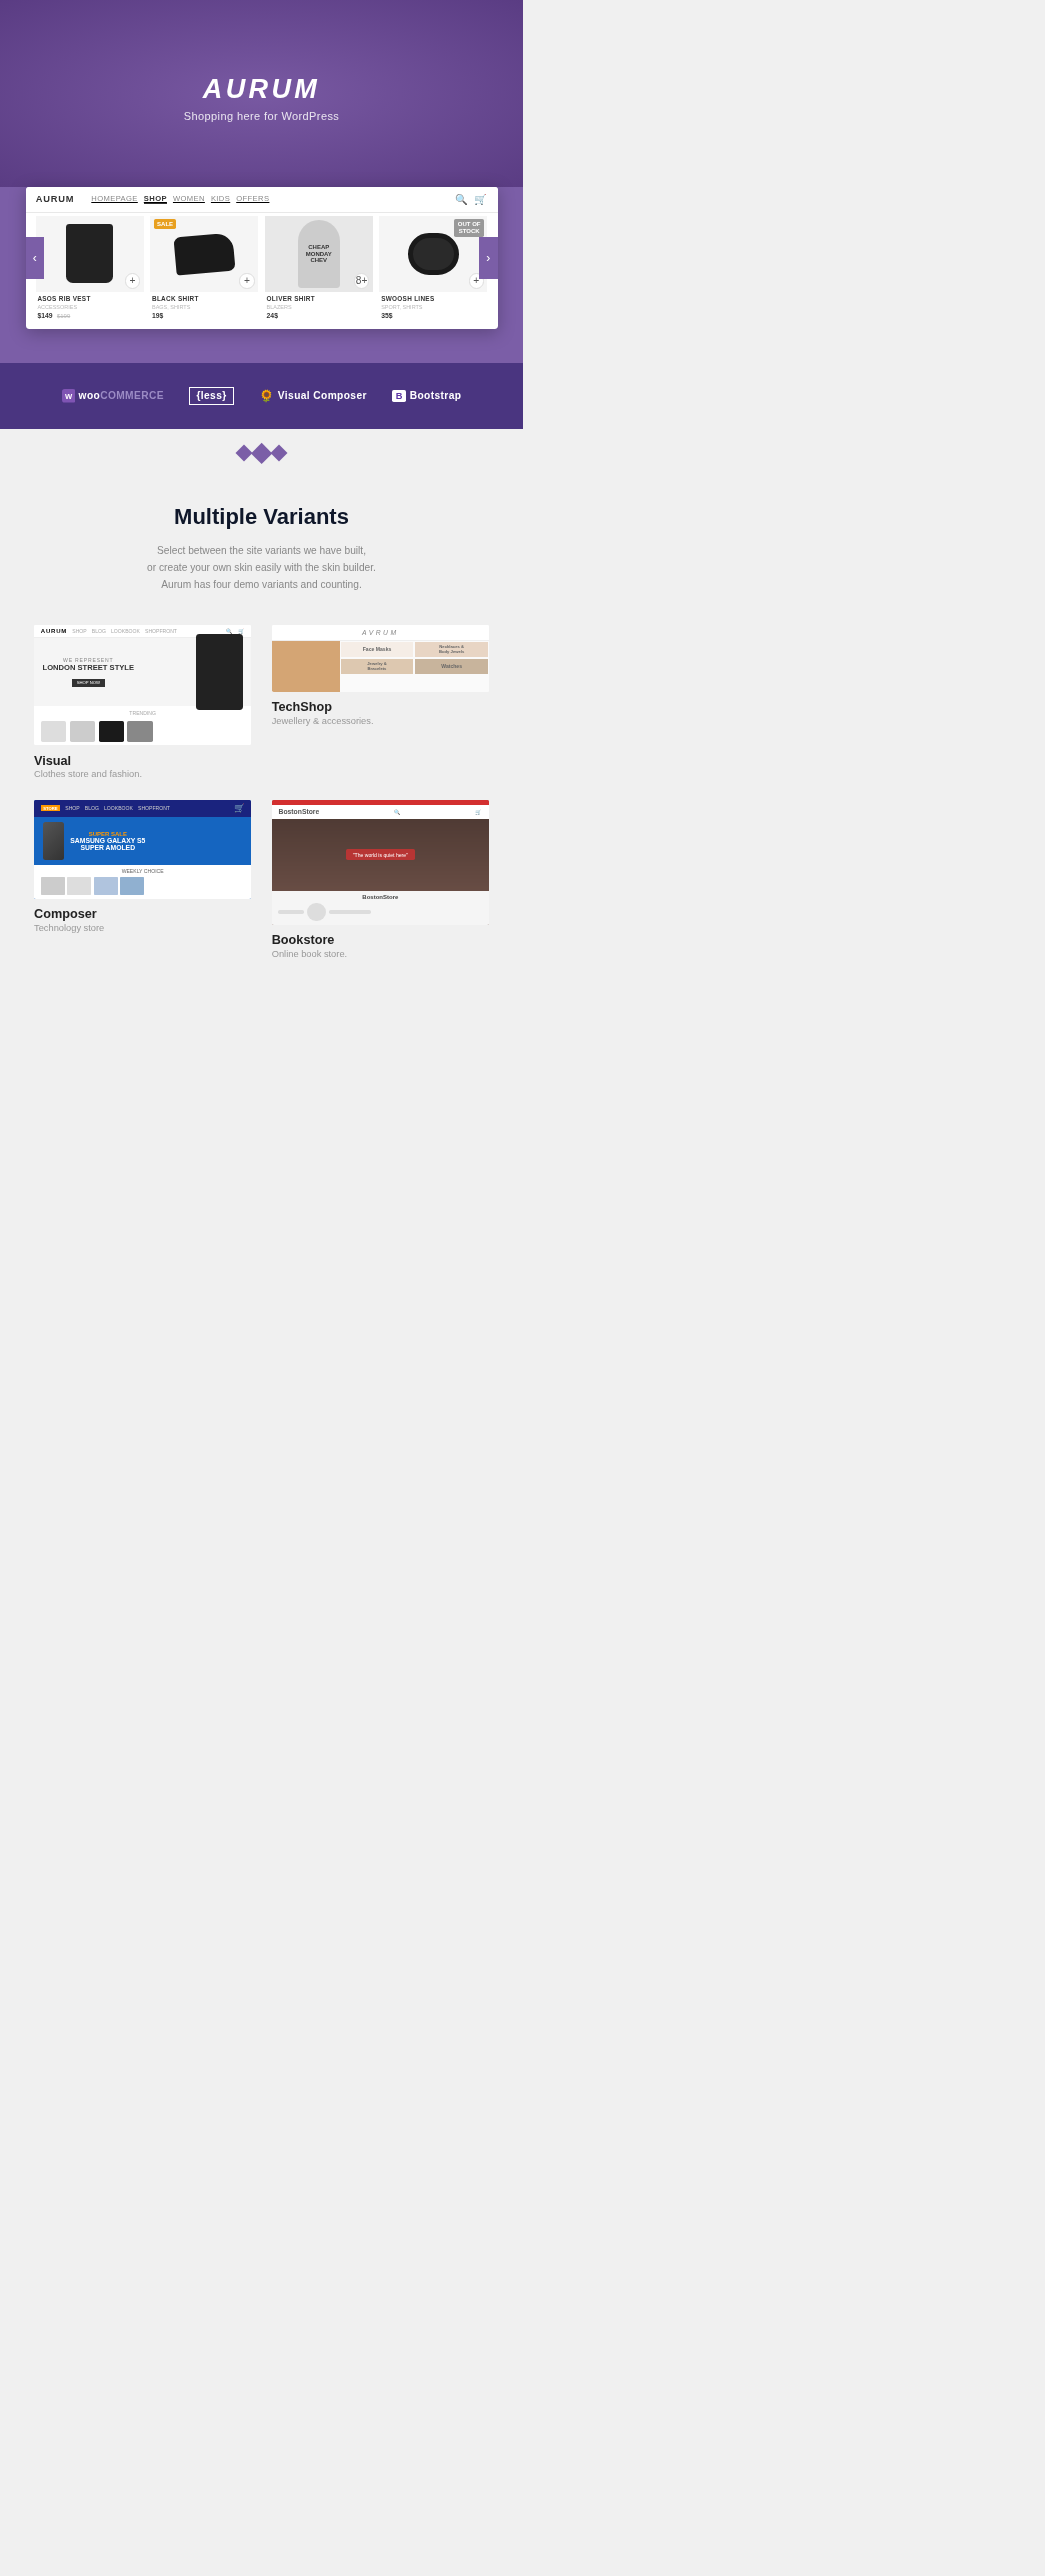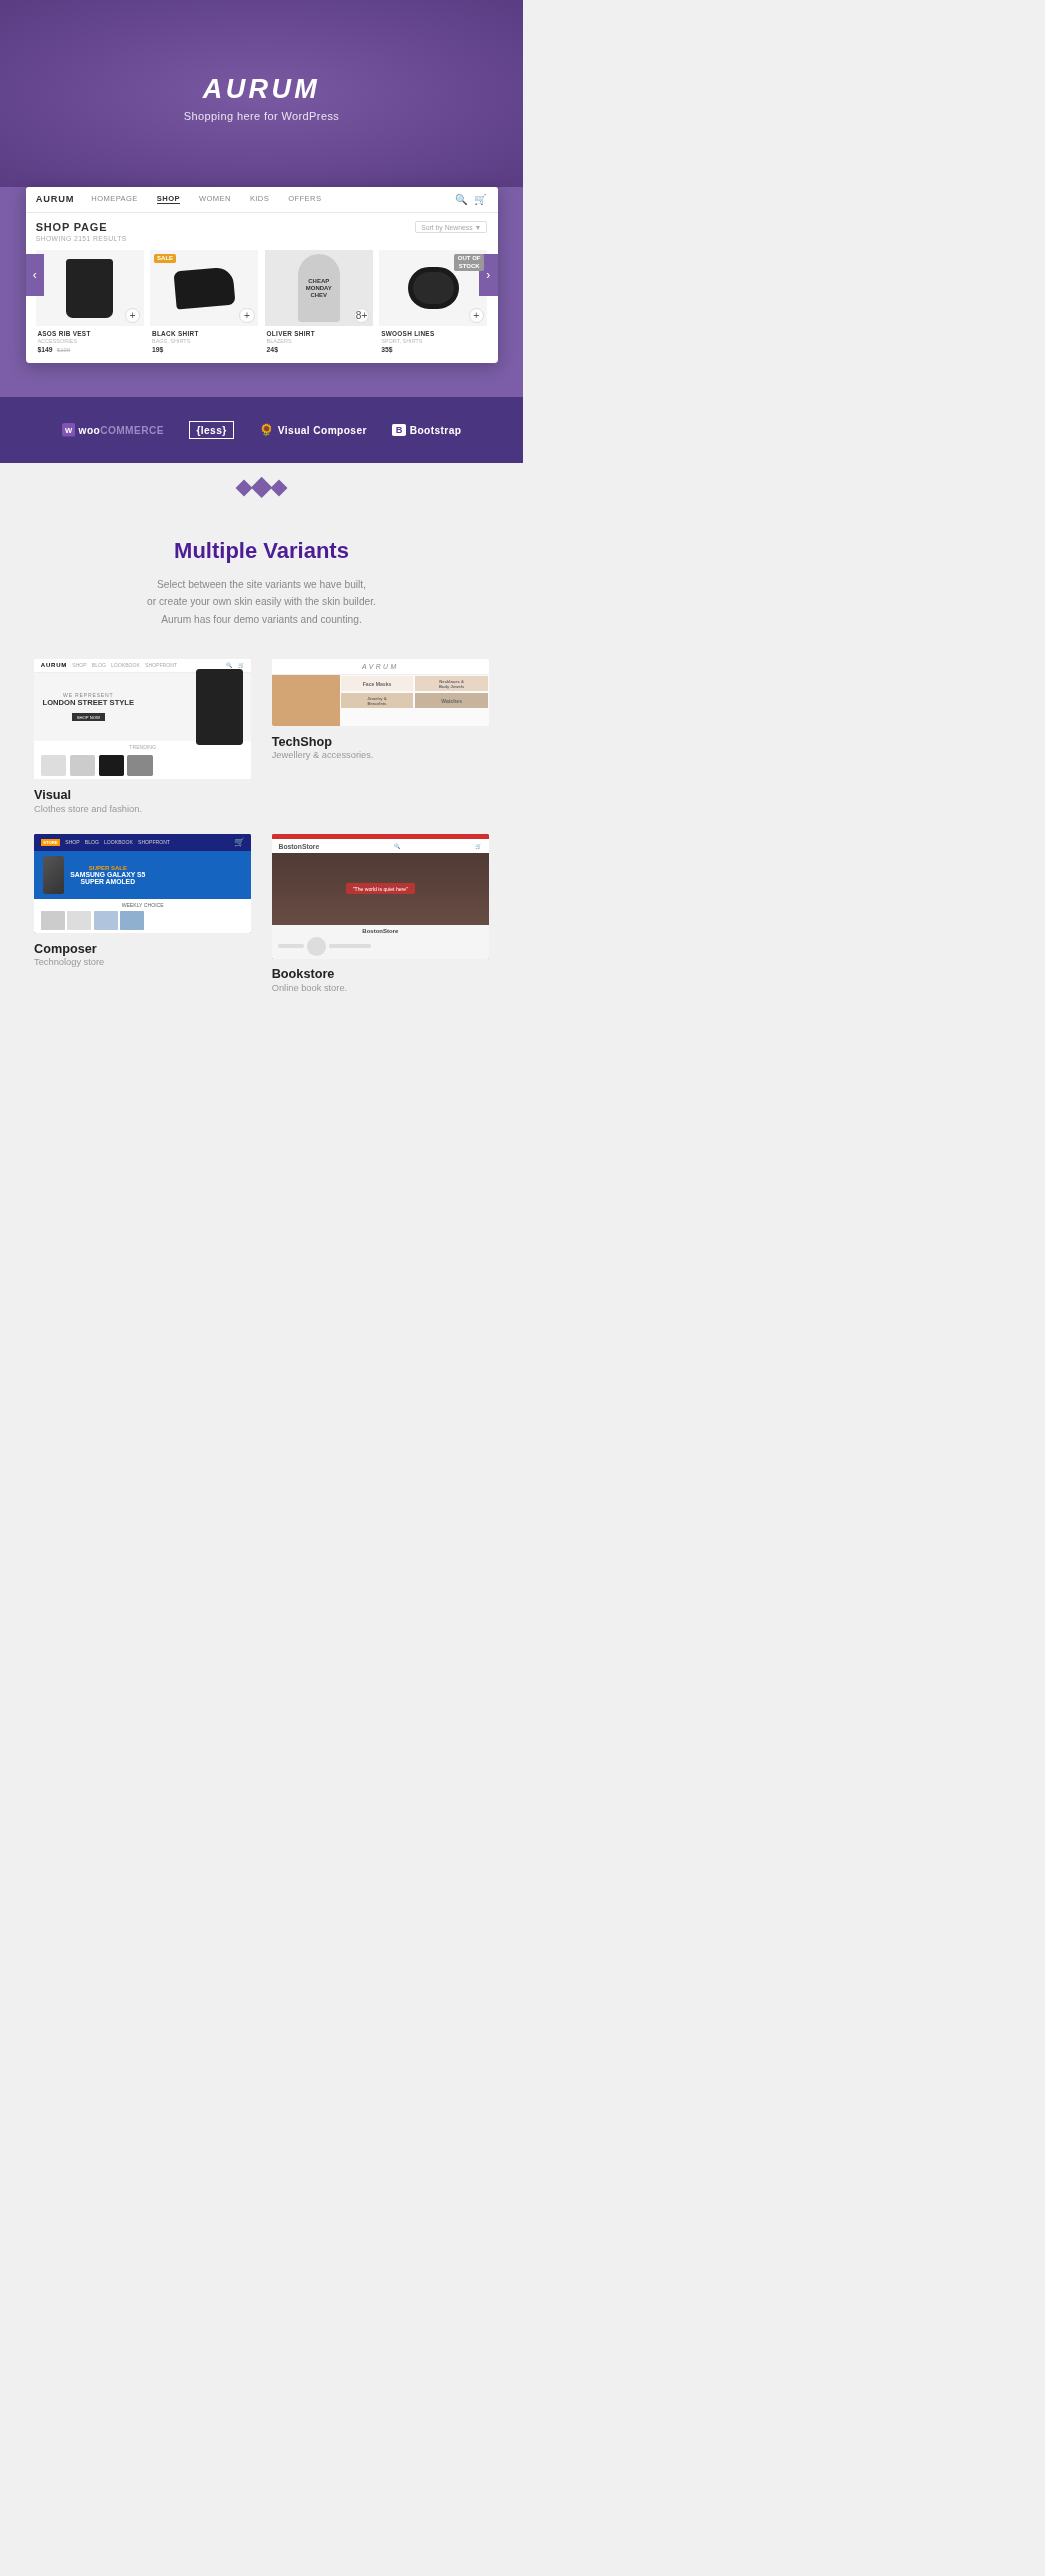--- a/index.html
+++ b/index.html
@@ -66,22 +66,23 @@
     }
     .browser-brand {
       font-size: 9.3px;
       font-weight: 900;
       letter-spacing: 0.8px;
       color: #333;
       margin-right: 6.8px;
     }
     .nav-links {
       display: flex;
-      gap: 19px;
+      gap: 6px;
       flex: 1;
+      text-decoration: underline;
     }
     .nav-link {
       font-size: 7.6px;
       color: #888;
       text-decoration: none;
       letter-spacing: 0.4px;
       text-transform: uppercase;
     }
     .nav-link.active {
       color: #333;
@@ -298,21 +299,21 @@
 
     
     .variants-section {
       background: #f0f0f0;
       padding: 25.5px 34px 34px;
       text-align: center;
     }
     .variants-title {
       font-size: 22px;
       font-weight: 800;
-      color: #4c1d95;
+      color: #0f172a;
       margin-bottom: 12px;
     }
     .variants-desc {
       font-size: 10.2px;
       color: #888;
       line-height: 1.7;
     }
     .variants-grid {
       display: grid;
       grid-template-columns: 1fr 1fr;
@@ -573,27 +574,20 @@
         <a class="nav-link">WOMEN</a>
         <a class="nav-link">KIDS</a>
         <a class="nav-link">OFFERS</a>
       </div>
       <div class="nav-icons">
         <span>🔍</span>
         <span>🛒</span>
       </div>
     </div>
 
-    <div class="shop-header">
-      <div>
-        <div class="shop-title">SHOP PAGE</div>
-        <div class="shop-showing">SHOWING 2151 RESULTS</div>
-      </div>
-      <div class="sort-by">Sort by Newness ▼</div>
-    </div>
 
     <div class="products-grid">
 
       <div class="product-card">
         <div class="product-img-container">
           <div class="img-backpack"></div>
           <div class="product-add-btn">+</div>
         </div>
         <div class="product-info">
           <div class="product-name">ASOS RIB VEST</div>

